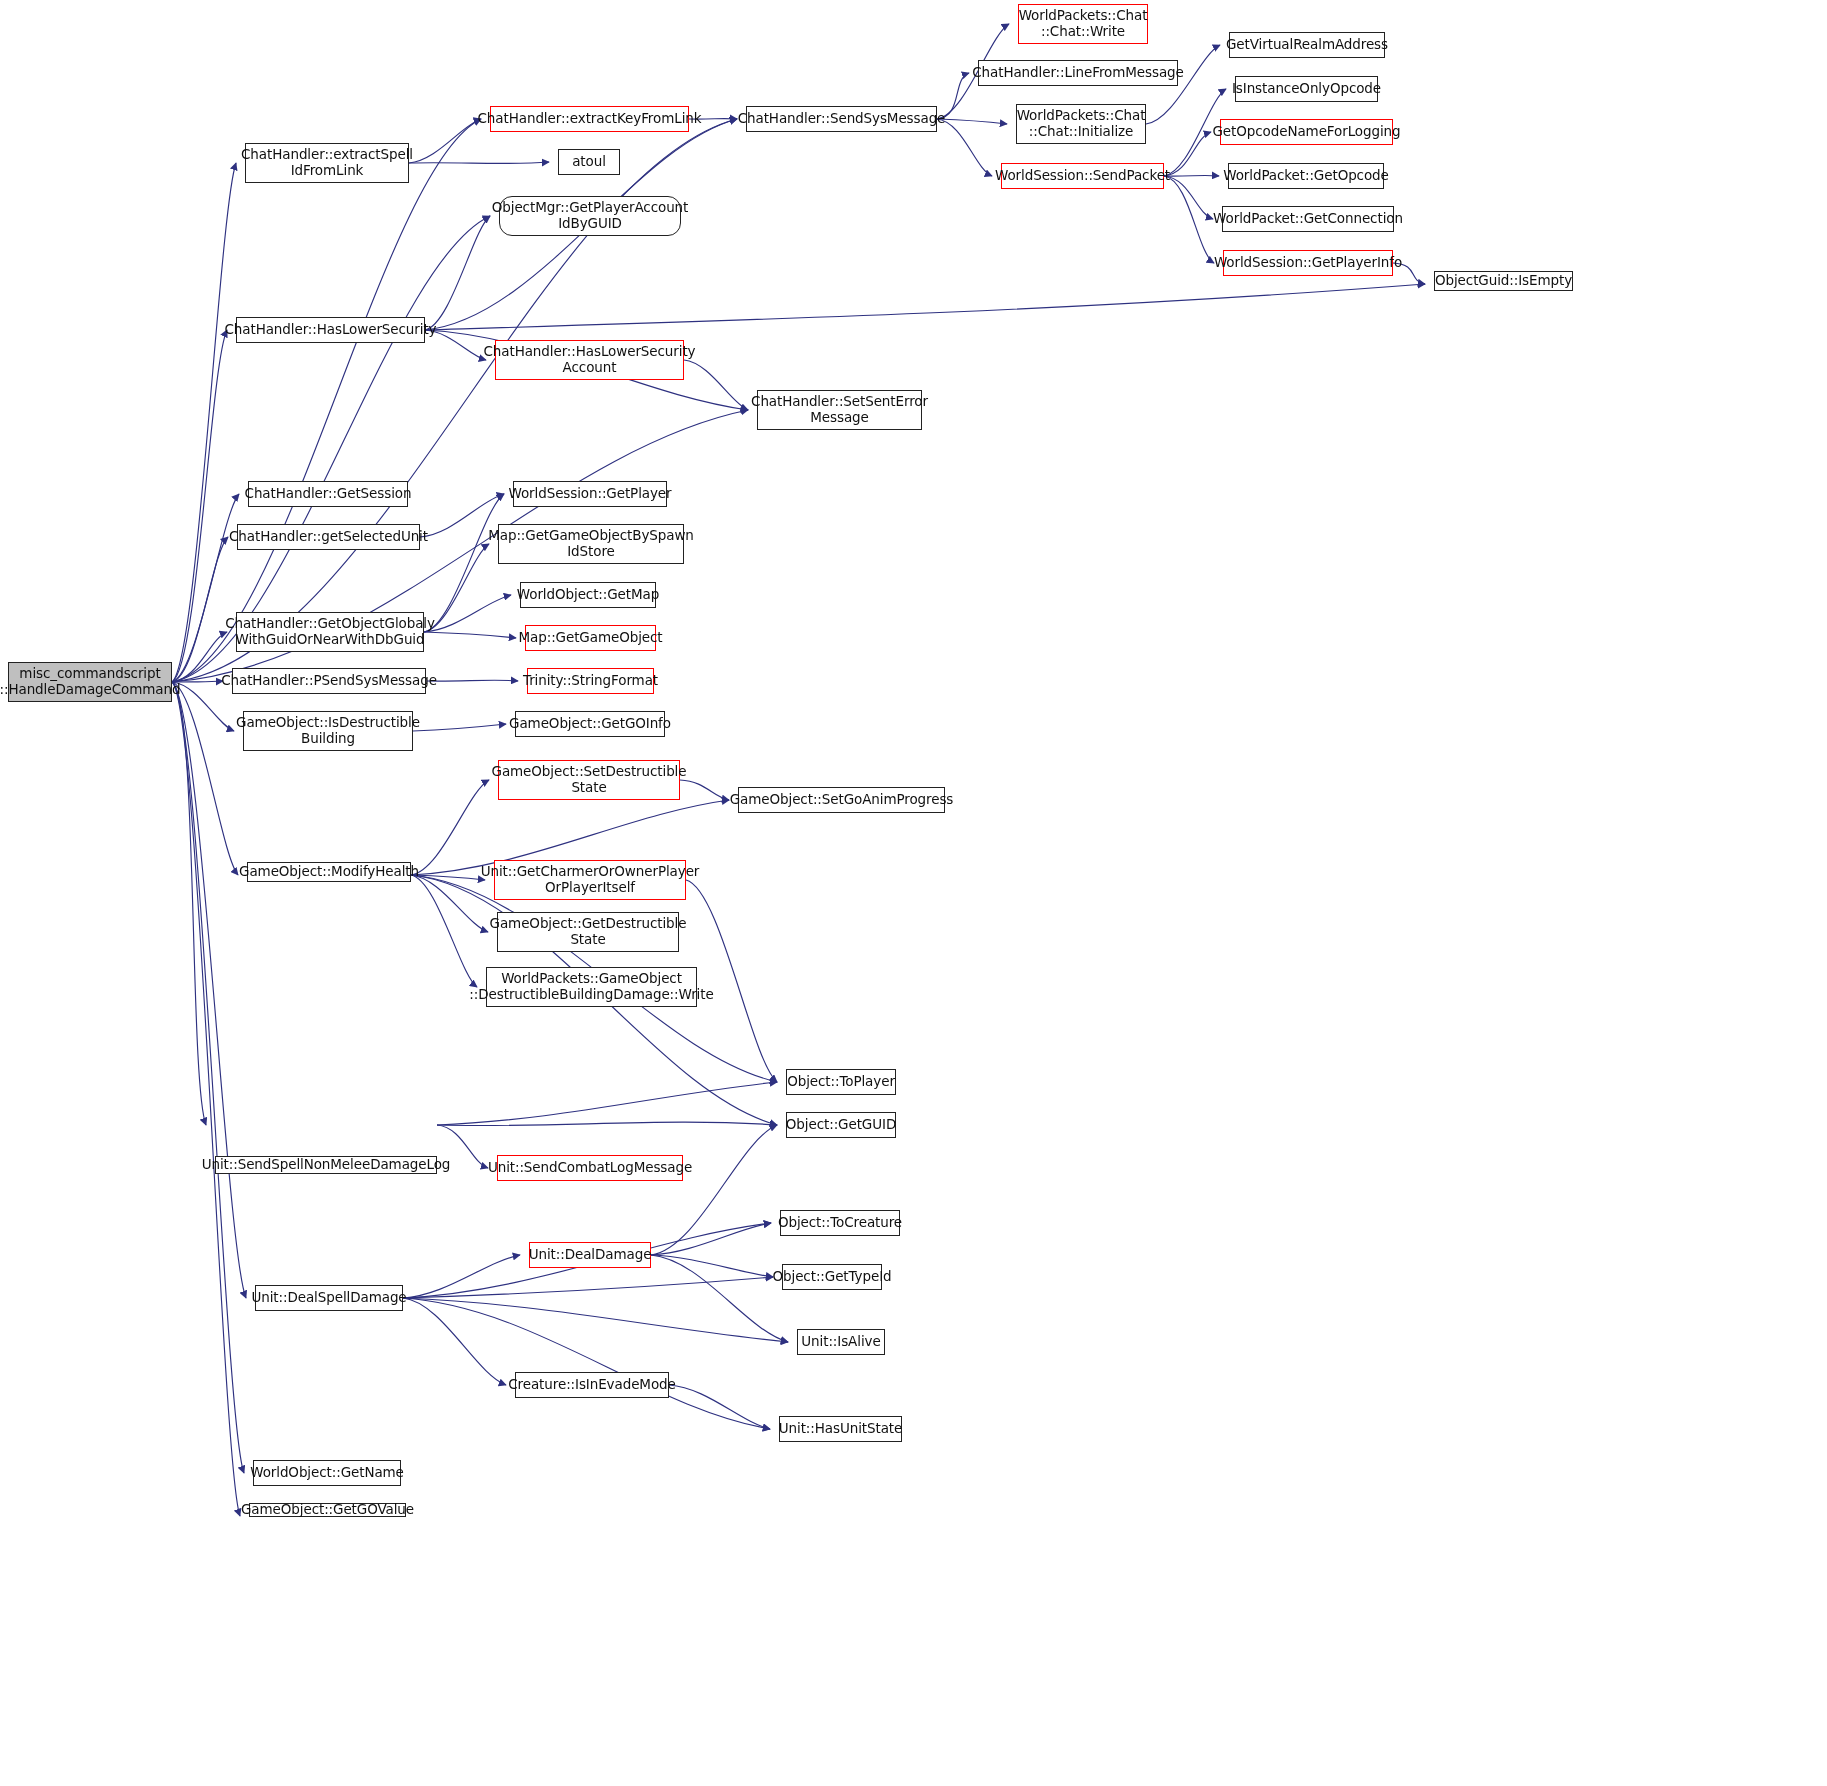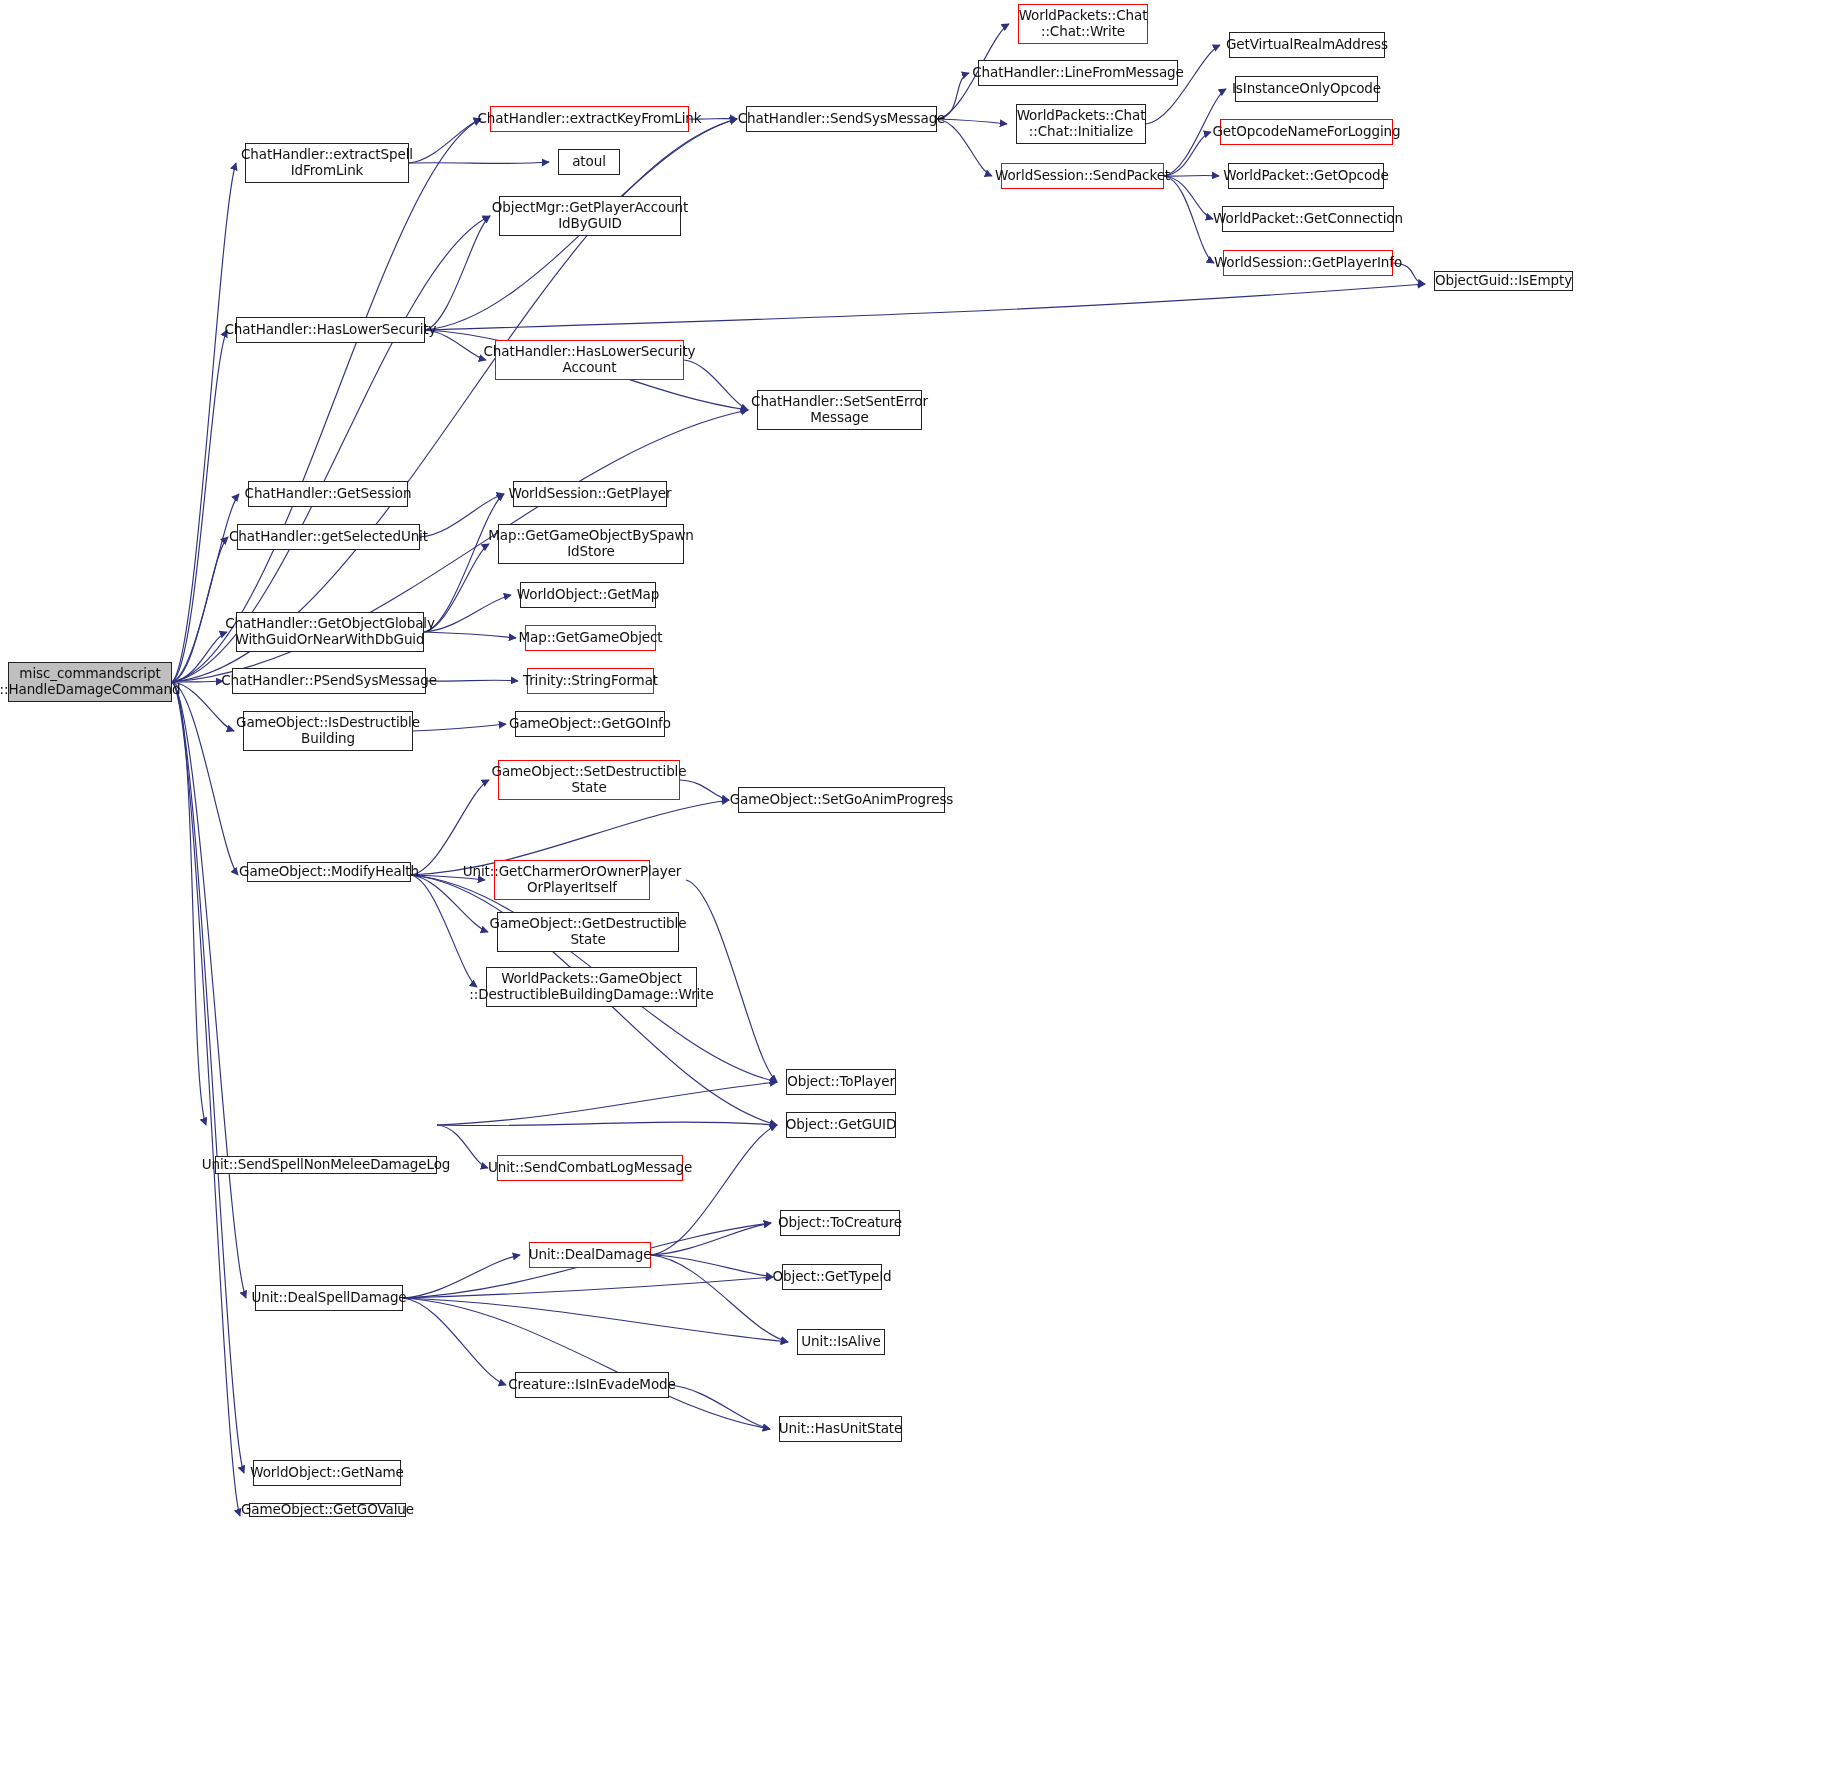--- a/index.html
+++ b/index.html
@@ -121,21 +121,21 @@
         <path d="M 669 1385 C 707.5 1387.7104, 740.5 1422.224, 770 1429" fill="none" stroke="#2e3180" stroke-width="1.15" marker-end="url(#arrow)"></path>
       </g>
   </svg>
   <div id="node-layer">
       <div class="node root" style="left: 8px; top: 662px; width: 164px; height: 40px;">misc_commandscript
 ::HandleDamageCommand</div>
       <div class="node" style="left: 245px; top: 143px; width: 164px; height: 40px;">ChatHandler::extractSpell
 IdFromLink</div>
       <div class="node red" style="left: 490px; top: 106px; width: 199px; height: 26px;">ChatHandler::extractKeyFromLink</div>
       <div class="node" style="left: 558px; top: 149px; width: 62px; height: 26px;">atoul</div>
-      <div class="node" style="left: 499px; top: 196px; width: 182px; height: 40px;">ObjectMgr::GetPlayerAccount
+      <div class="node" style="left: 499px; top: 196px; width: 182px; height: 40px; border-radius: 13px;">ObjectMgr::GetPlayerAccount
 IdByGUID</div>
       <div class="node" style="left: 236px; top: 317px; width: 189px; height: 26px;">ChatHandler::HasLowerSecurity</div>
       <div class="node red" style="left: 495px; top: 340px; width: 189px; height: 40px;">ChatHandler::HasLowerSecurity
 Account</div>
       <div class="node" style="left: 757px; top: 390px; width: 165px; height: 40px;">ChatHandler::SetSentError
 Message</div>
       <div class="node" style="left: 746px; top: 106px; width: 191px; height: 26px;">ChatHandler::SendSysMessage</div>
       <div class="node red" style="left: 1018px; top: 4px; width: 130px; height: 40px;">WorldPackets::Chat
 ::Chat::Write</div>
       <div class="node" style="left: 978px; top: 60px; width: 200px; height: 26px;">ChatHandler::LineFromMessage</div>
@@ -160,21 +160,21 @@
       <div class="node" style="left: 498px; top: 524px; width: 186px; height: 40px;">Map::GetGameObjectBySpawn
 IdStore</div>
       <div class="node" style="left: 520px; top: 582px; width: 136px; height: 26px;">WorldObject::GetMap</div>
       <div class="node red" style="left: 525px; top: 625px; width: 131px; height: 26px;">Map::GetGameObject</div>
       <div class="node red" style="left: 527px; top: 668px; width: 127px; height: 26px;">Trinity::StringFormat</div>
       <div class="node" style="left: 515px; top: 711px; width: 150px; height: 26px;">GameObject::GetGOInfo</div>
       <div class="node red" style="left: 498px; top: 760px; width: 182px; height: 40px;">GameObject::SetDestructible
 State</div>
       <div class="node" style="left: 738px; top: 787px; width: 207px; height: 26px;">GameObject::SetGoAnimProgress</div>
       <div class="node" style="left: 247px; top: 862px; width: 164px; height: 20px;">GameObject::ModifyHealth</div>
-      <div class="node red" style="left: 494px; top: 860px; width: 156px; height: 40px;">Unit::GetCharmerOrOwnerPlayer
+      <div class="node red" style="left: 494px; top: 860px; width: 192px; height: 40px;">Unit::GetCharmerOrOwnerPlayer
 OrPlayerItself</div>
       <div class="node" style="left: 497px; top: 912px; width: 182px; height: 40px;">GameObject::GetDestructible
 State</div>
       <div class="node" style="left: 486px; top: 967px; width: 211px; height: 40px;">WorldPackets::GameObject
 ::DestructibleBuildingDamage::Write</div>
       <div class="node" style="left: 786px; top: 1069px; width: 110px; height: 26px;">Object::ToPlayer</div>
       <div class="node" style="left: 215px; top: 1112px; width: 222px; height: 18px; margin-top: 44px;">Unit::SendSpellNonMeleeDamageLog</div>
       <div class="node" style="left: 786px; top: 1112px; width: 110px; height: 26px;">Object::GetGUID</div>
       <div class="node red" style="left: 497px; top: 1155px; width: 186px; height: 26px;">Unit::SendCombatLogMessage</div>
       <div class="node" style="left: 780px; top: 1210px; width: 120px; height: 26px;">Object::ToCreature</div>

